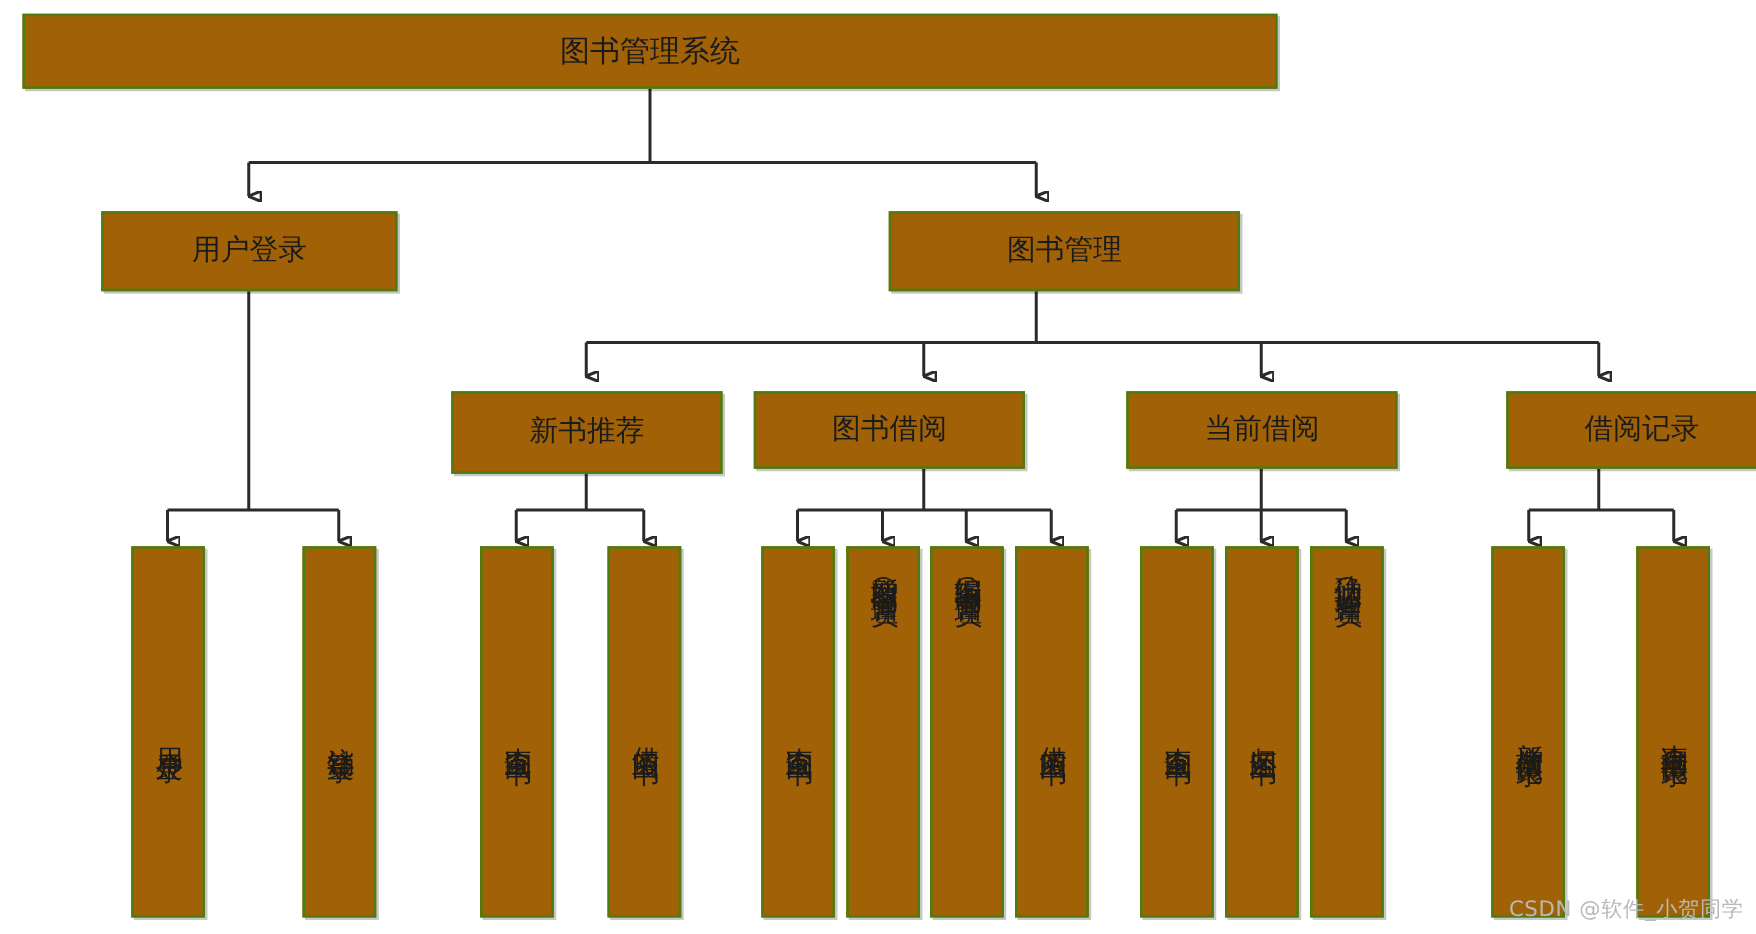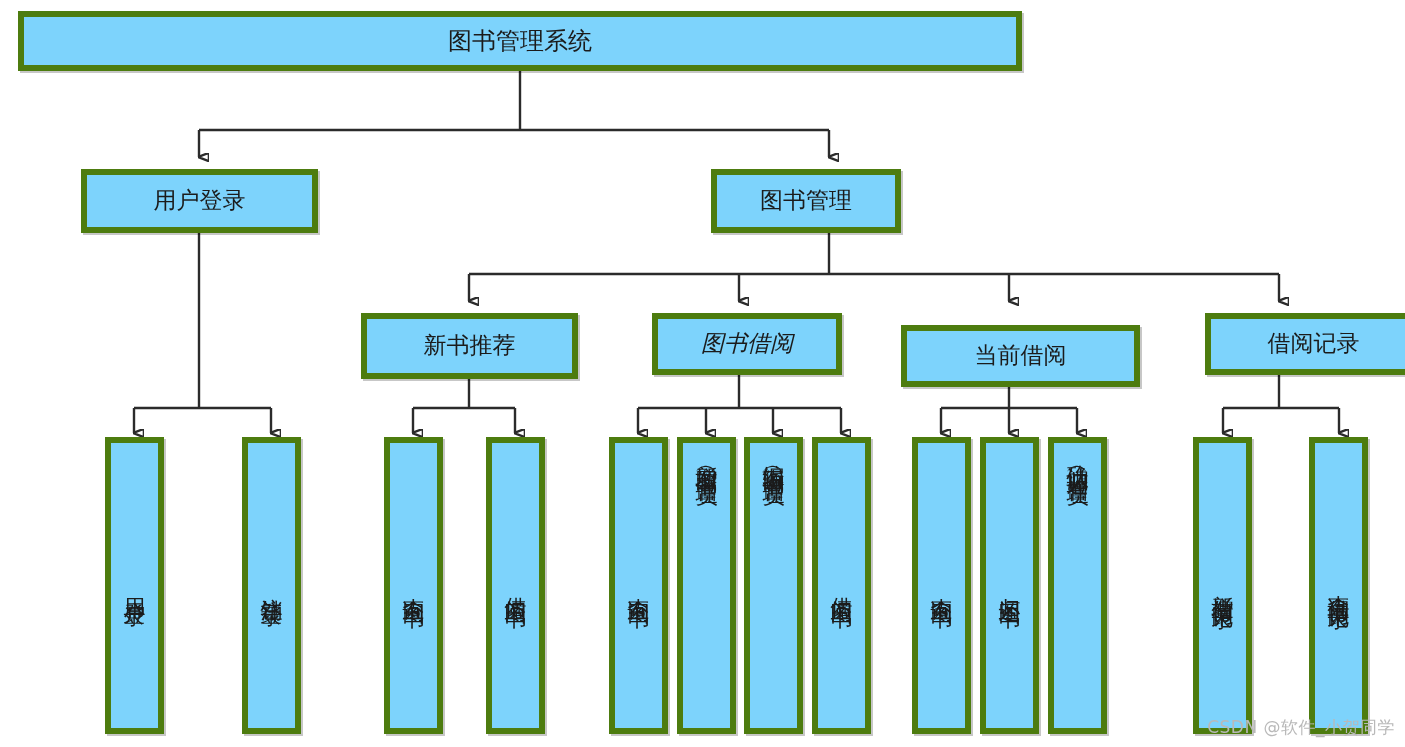--- a/index.html
+++ b/index.html
@@ -18,22 +18,22 @@
   #diagram-root {
     position: absolute;
     left: 0;
     top: 0;
     width: 1405px;
     height: 747px;
   }
   .node {
     position: absolute;
     box-sizing: border-box;
-    background: #7dd3fc;
-    border: 6px solid #4d7c0f;
+    background: #a16207;
+    border: 2px solid #4d7c0f;
     box-shadow: 2px 2px 0 rgba(0,0,0,0.22);
     display: flex;
     align-items: center;
     justify-content: center;
     color: #1b1b1b;
   }
   .node-label {
     display: block;
     text-align: center;
     line-height: 1.12;
@@ -151,31 +151,31 @@
     <line x1="1339" y1="408" x2="1339" y2="433" marker-end="url(#arrowhead)"></line>
   </svg>
 
   <div class="node level-1" style="left:18px; top:11px; width:1004px; height:60px;">
     <span class="node-label">图书管理系统</span>
   </div>
 
   <div class="node level-2" style="left:81px; top:169px; width:237px; height:64px;">
     <span class="node-label">用户登录</span>
   </div>
-  <div class="node level-2" style="left:711px; top:169px; width:190px; height:64px;">
+  <div class="node level-2" style="left:711px; top:169px; width:281px; height:64px;">
     <span class="node-label">图书管理</span>
   </div>
 
   <div class="node level-3" style="left:361px; top:313px; width:217px; height:66px;">
     <span class="node-label">新书推荐</span>
   </div>
-  <div class="node level-3" style="left:652px; top:313px; width:190px; height:62px;font-style:italic;">
+  <div class="node level-3" style="left:603px; top:313px; width:217px; height:62px;">
     <span class="node-label">图书借阅</span>
   </div>
-  <div class="node level-3" style="left:901px; top:325px; width:239px; height:62px;">
+  <div class="node level-3" style="left:901px; top:313px; width:217px; height:62px;">
     <span class="node-label">当前借阅</span>
   </div>
   <div class="node level-3" style="left:1171px; top:313px; width:217px; height:62px;margin-left:34px;">
     <span class="node-label">借阅记录</span>
   </div>
 
   <div class="node leaf mid-text" style="left:105px; top:437px; width:59px; height:297px;">
     <span class="node-label">用户登录</span>
   </div>
   <div class="node leaf mid-text" style="left:242px; top:437px; width:59px; height:297px;">

